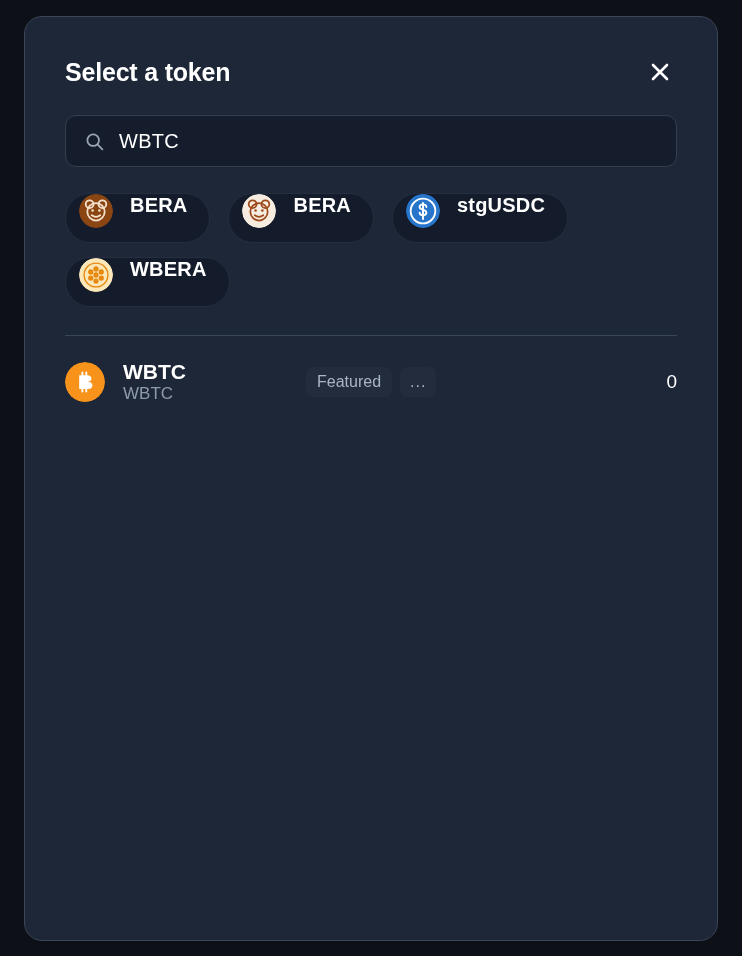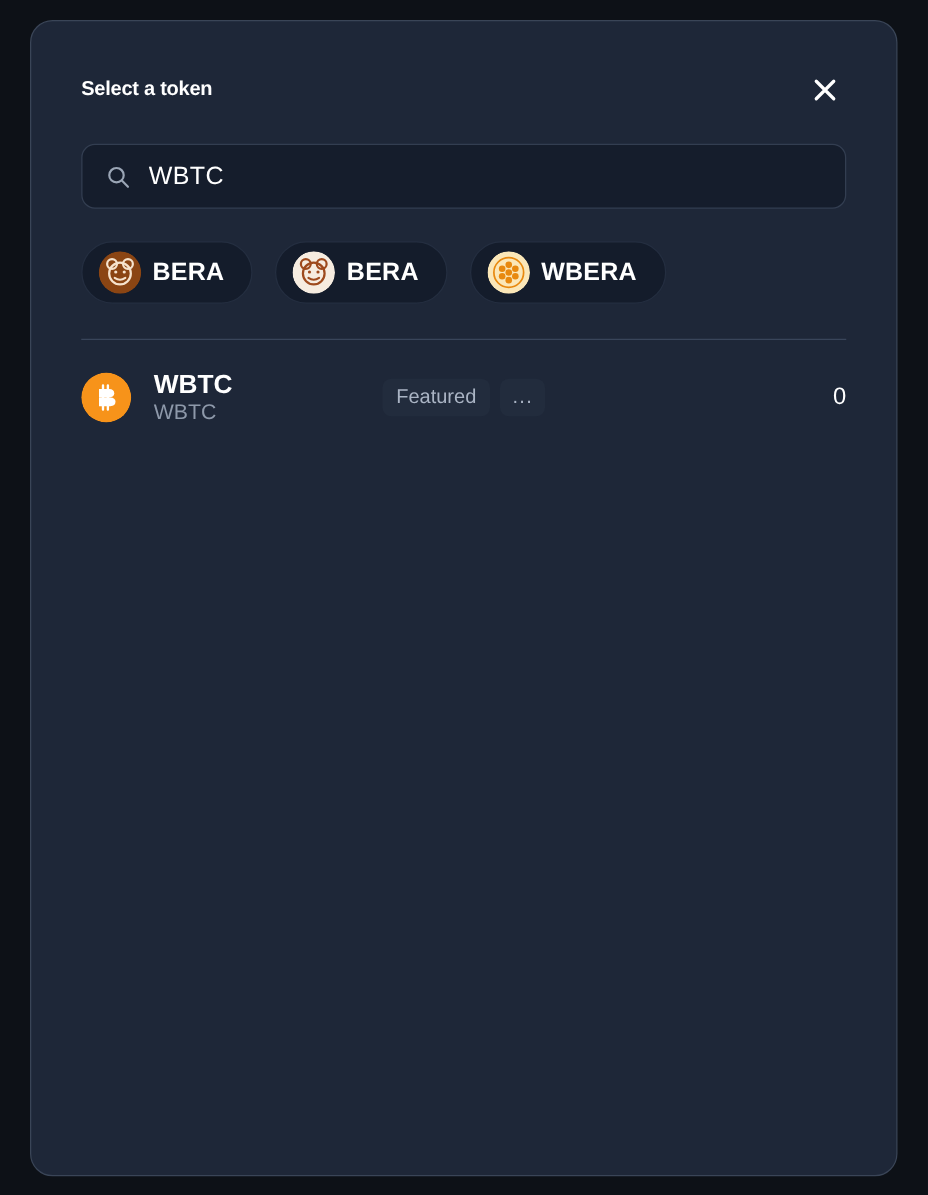--- a/index.html
+++ b/index.html
@@ -33,21 +33,21 @@
 
   
   .modal-header {
     display: flex;
     align-items: center;
     justify-content: space-between;
     padding: 38px 40px 0 40px;
   }
   .modal-title {
     color: #ffffff;
-    font-size: 16px;
+    font-size: 25px;
     font-weight: bold;
     letter-spacing: -0.2px;
   }
   .close-button {
     width: 34px;
     height: 34px;
     display: flex;
     align-items: center;
     justify-content: center;
     cursor: pointer;
@@ -83,22 +83,22 @@
 
   
   .chips {
     display: flex;
     flex-wrap: wrap;
     gap: 14px 18px;
     padding: 26px 40px 0 40px;
   }
   .chip {
     display: flex;
-    align-items: center;
-    gap: 9px;
+    align-items: flex-start;
+    gap: 17px;
     height: 50px;
     padding: 0 22px 0 13px;
     background: #141c2b;
     border: 1px solid #242e40;
     border-radius: 25px;
     cursor: pointer;
   }
   .chip-label {
     color: #ffffff;
     font-size: 20px;
@@ -213,20 +213,29 @@
           <circle cx="12.5" cy="12" r="4.6" fill="none" stroke="#9e4a1d" stroke-width="2.1"></circle>
           <circle cx="27.5" cy="12" r="4.6" fill="none" stroke="#9e4a1d" stroke-width="2.1"></circle>
           <circle cx="20" cy="21" r="10.2" fill="none" stroke="#9e4a1d" stroke-width="2.1"></circle>
           <circle cx="16" cy="19.5" r="1.5" fill="#9e4a1d"></circle>
           <circle cx="24" cy="19.5" r="1.5" fill="#9e4a1d"></circle>
           <path d="M15 25 Q20 28.6 25 25" stroke="#9e4a1d" stroke-width="2" fill="none" stroke-linecap="round"></path>
         </svg>
         <span class="chip-label">BERA</span>
       </div>
 
+      <div class="chip">
+        <svg class="coin" viewBox="0 0 40 40">
+          <circle cx="20" cy="20" r="20" fill="#2775ca"></circle>
+          <circle cx="20" cy="20" r="14.5" fill="none" stroke="#ffffff" stroke-width="2.2"></circle>
+          <path d="M20 10.5 V29.5" stroke="#ffffff" stroke-width="2.3" stroke-linecap="round"></path>
+          <path d="M24 15.4 C24 13.2 22.2 12.2 20 12.2 C17.8 12.2 16 13.2 16 15.3 C16 17.4 17.9 18.1 20 18.6 C22.1 19.1 24 19.8 24 21.9 C24 24 22.2 25.1 20 25.1 C17.8 25.1 16 24 16 21.9" stroke="#ffffff" stroke-width="2.2" fill="none" stroke-linecap="round"></path>
+        </svg>
+        <span class="chip-label">stgUSDC</span>
+      </div>
 
       <div class="chip">
         <svg class="coin" viewBox="0 0 40 40">
           <circle cx="20" cy="20" r="20" fill="#fbe7b8"></circle>
           <circle cx="20" cy="20" r="14" fill="none" stroke="#e8890f" stroke-width="1.6"></circle>
           <circle cx="20" cy="12.8" r="3.1" fill="#e8890f"></circle>
           <circle cx="13.8" cy="16.4" r="3.1" fill="#e8890f"></circle>
           <circle cx="26.2" cy="16.4" r="3.1" fill="#e8890f"></circle>
           <circle cx="20" cy="20" r="3.1" fill="#e8890f"></circle>
           <circle cx="13.8" cy="23.6" r="3.1" fill="#e8890f"></circle>

